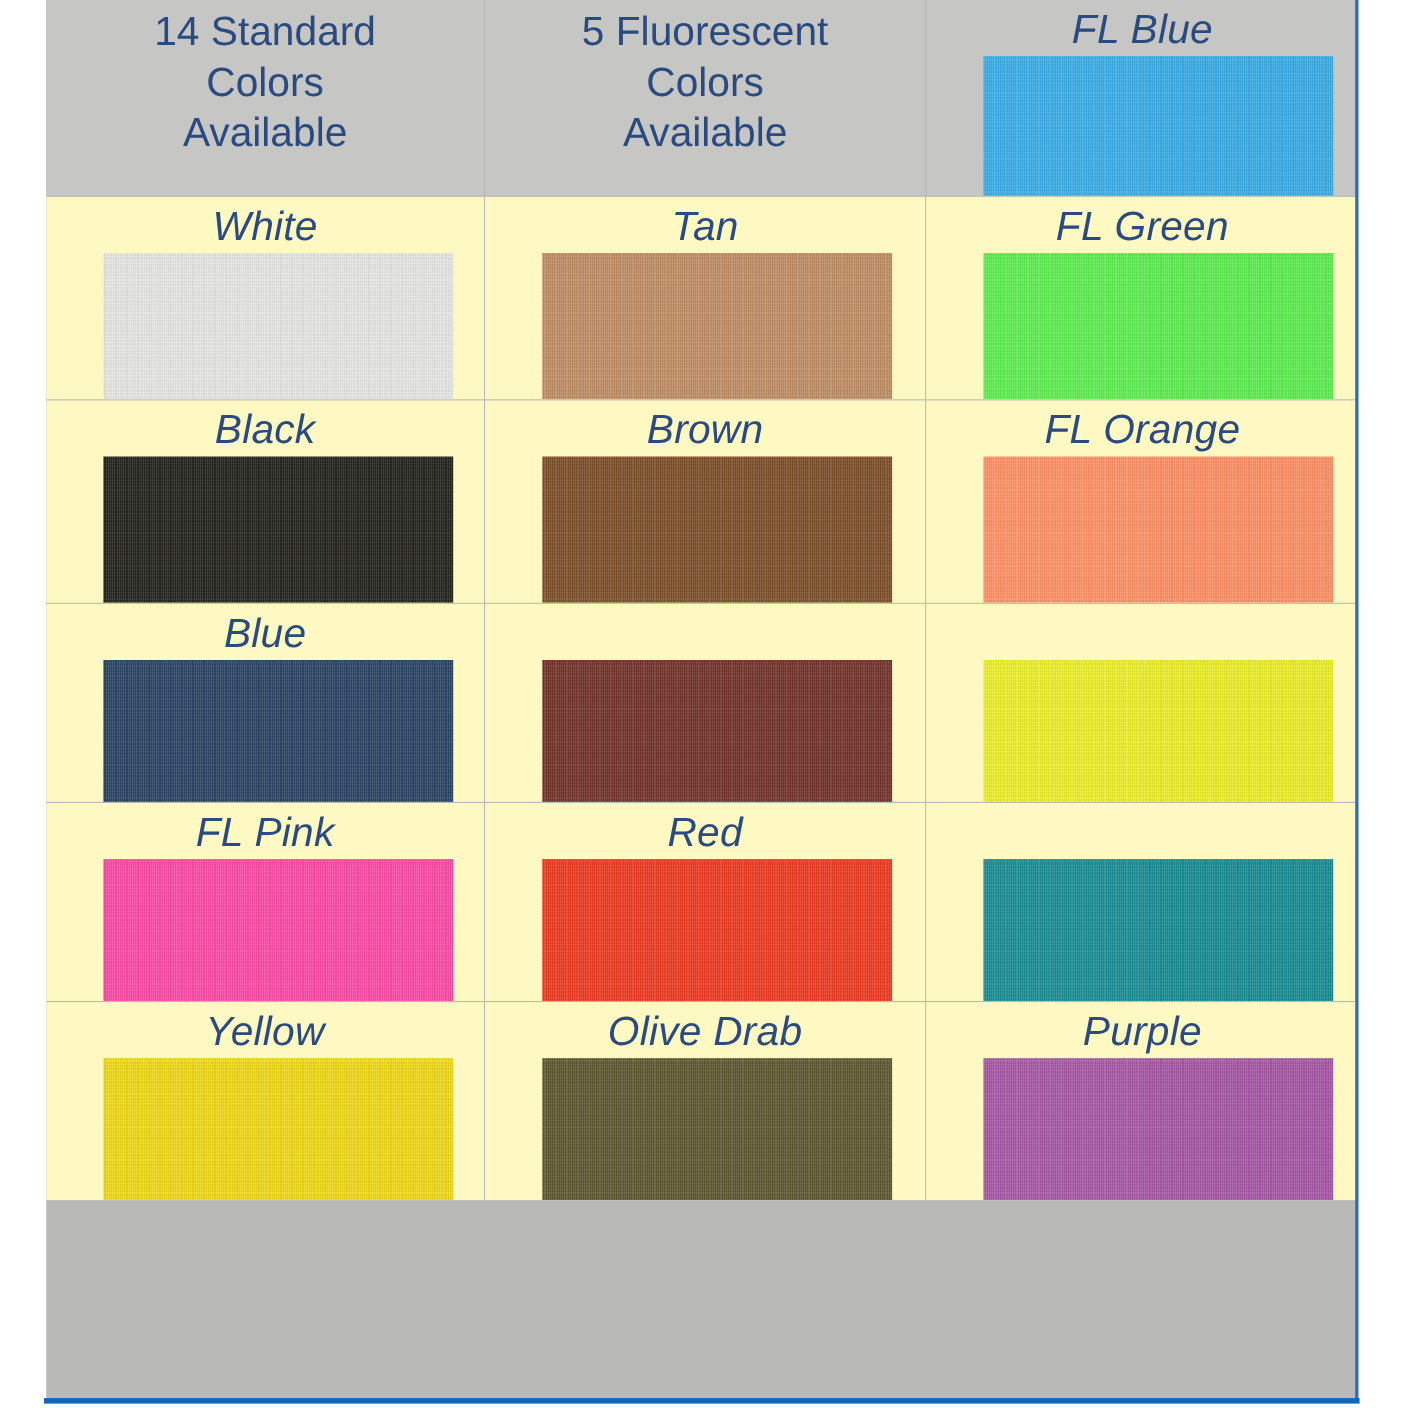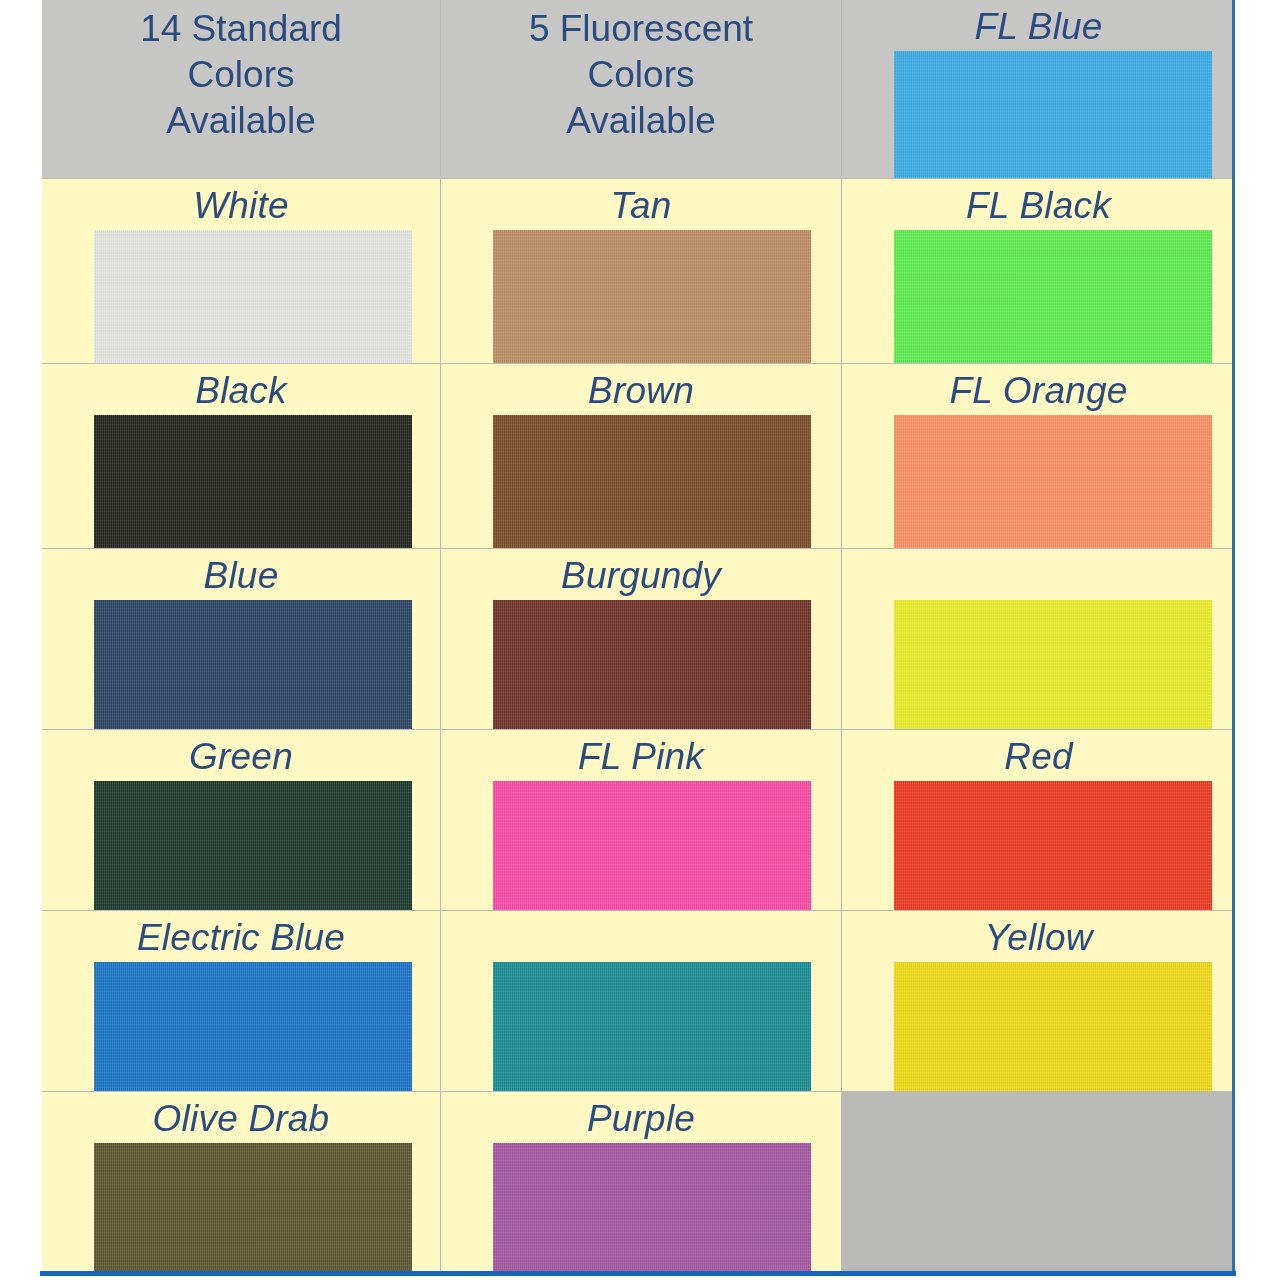--- a/index.html
+++ b/index.html
@@ -149,21 +149,21 @@
 
     <div class="cell">
       <span class="cell-label">White</span>
       <div class="swatch" style="background-color: rgb(232, 233, 227);"></div>
     </div>
     <div class="cell">
       <span class="cell-label">Tan</span>
       <div class="swatch" style="background-color: rgb(192, 142, 100);"></div>
     </div>
     <div class="cell">
-      <span class="cell-label">FL Black</span>
+      <span class="cell-label">FL Green</span>
       <div class="swatch" style="background-color: rgb(94, 240, 80);"></div>
     </div>
 
     <div class="cell">
       <span class="cell-label">Black</span>
       <div class="swatch" style="background-color: rgb(38, 38, 31);"></div>
     </div>
     <div class="cell">
       <span class="cell-label">Brown</span>
       <div class="swatch" style="background-color: rgb(126, 79, 42);"></div>
@@ -171,45 +171,36 @@
     <div class="cell">
       <span class="cell-label">FL Orange</span>
       <div class="swatch" style="background-color: rgb(255, 146, 102);"></div>
     </div>
 
     <div class="cell">
       <span class="cell-label">Blue</span>
       <div class="swatch" style="background-color: rgb(44, 70, 102);"></div>
     </div>
     <div class="cell">
-      <span class="cell-label">Burgundy</span>
       <div class="swatch" style="background-color: rgb(114, 51, 42);"></div>
     </div>
     <div class="cell">
       <div class="swatch" style="background-color: rgb(237, 240, 40);"></div>
     </div>
 
-    <div class="cell">
-      <span class="cell-label">Green</span>
-      <div class="swatch" style="background-color: rgb(30, 58, 46);"></div>
-    </div>
     <div class="cell">
       <span class="cell-label">FL Pink</span>
       <div class="swatch" style="background-color: rgb(255, 75, 169);"></div>
     </div>
 
     <div class="cell">
       <span class="cell-label">Red</span>
       <div class="swatch" style="background-color: rgb(238, 59, 33);"></div>
     </div>
     <div class="cell">
-      <span class="cell-label">Electric Blue</span>
-      <div class="swatch" style="background-color: rgb(28, 118, 200);"></div>
-    </div>
-    <div class="cell">
       <div class="swatch" style="background-color: rgb(26, 142, 150);"></div>
     </div>
 
     <div class="cell">
       <span class="cell-label">Yellow</span>
       <div class="swatch" style="background-color: rgb(242, 220, 24);"></div>
     </div>
     <div class="cell">
       <span class="cell-label">Olive Drab</span>
       <div class="swatch" style="background-color: rgb(94, 88, 48);"></div>

